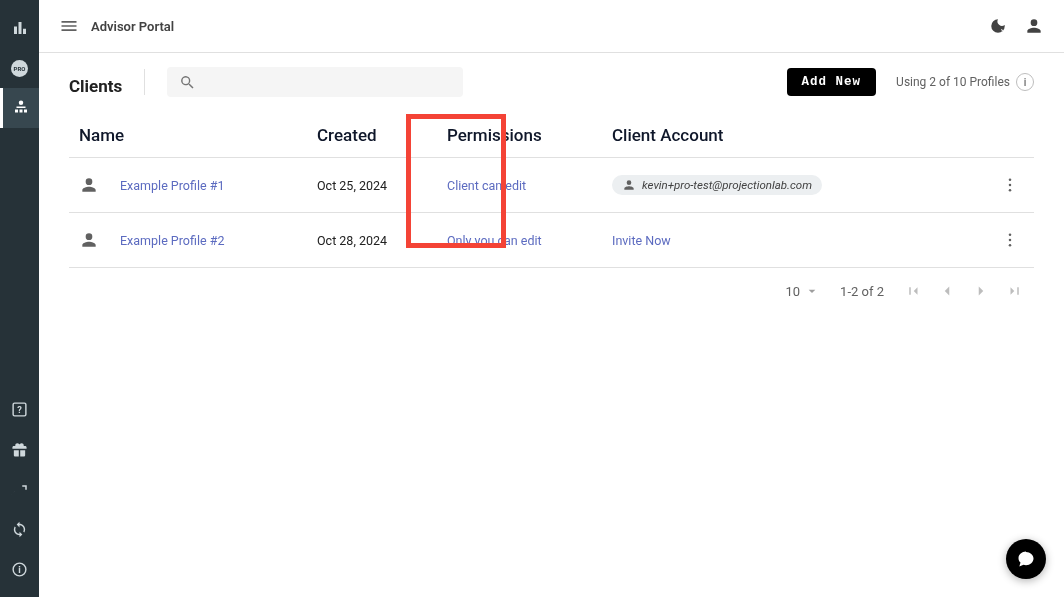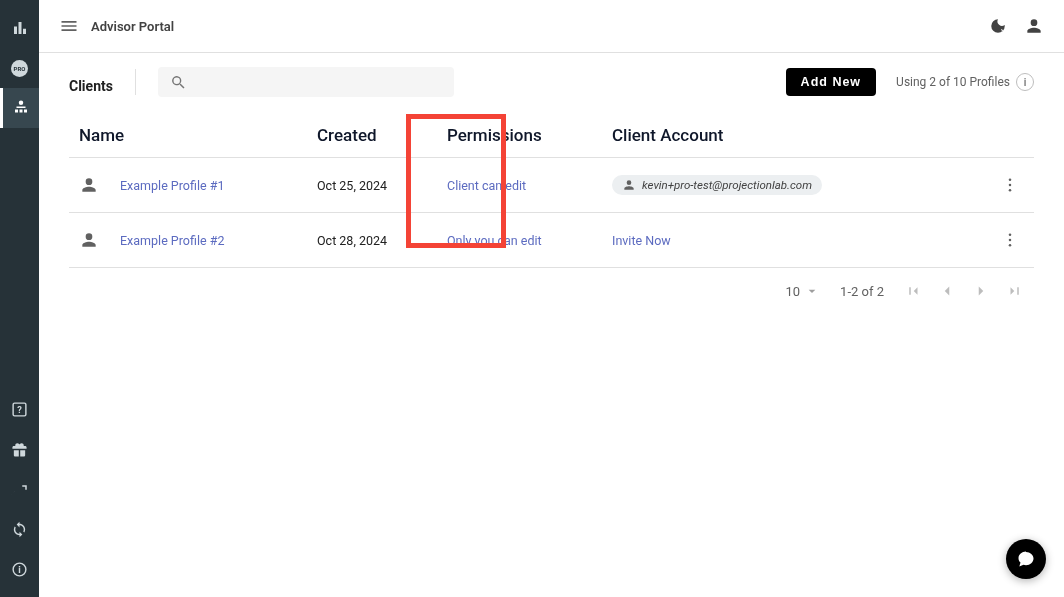--- a/index.html
+++ b/index.html
@@ -22,28 +22,28 @@
     display: flex; align-items: center; padding: 0 12px;
   }
   .menu-btn { width: 36px; height: 36px; display:flex; align-items:center; justify-content:center; cursor:pointer; color:#616161; }
   .header-title { font-size: 13px; font-weight: 600; color: #424242; margin-left: 4px; }
   .header-spacer { flex: 1; }
   .header-icon { width: 36px; height: 36px; display:flex; align-items:center; justify-content:center; cursor:pointer; color:#424242; }
 
   .main { position: absolute; left: 39px; top: 39px; right: 0; bottom: 0; padding: 28px 30px; }
   
   .toolbar { display:flex; align-items:center; margin-bottom: 16px; }
-  .page-title { font-size: 14px; font-weight: 700; color: #212121; margin-right: 22px; margin-top: 8px; }
+  .page-title { font-size: 17px; font-weight: 700; color: #212121; margin-right: 22px; margin-top: 8px; }
   .divider-v { width:1px; height:26px; background:#e0e0e0; margin-right: 22px; }
   .search-box { display:flex; align-items:center; background:#f5f5f5; border-radius:4px; width:296px; height:30px; padding:0 12px; }
   .search-box svg { color:#757575; margin-right:8px; }
   .search-box input { border:none; background:transparent; outline:none; font-size:13px; color:#424242; flex:1; }
   .search-box input::placeholder { color:#9e9e9e; }
   .toolbar-spacer { flex:1; }
-  .add-btn { background:#000; color:#fff; border:none; font-size:12.5px; font-weight:600; letter-spacing:1px; padding:7px 15px; border-radius:4px; cursor:pointer; }
+  .add-btn { background:#000; color:#fff; border:none; font-size:12.5px; font-weight:600; letter-spacing:1px; padding:7px 15px; border-radius:4px; cursor:pointer;font-family:Liberation Mono, monospace; }
   .usage-text { font-size:12px; color:#616161; margin-left:20px; display:flex; align-items:center; gap:6px; }
   .info-circle { width:18px; height:18px; border:1.5px solid #bdbdbd; border-radius:50%; display:flex; align-items:center; justify-content:center; font-size:10px; color:#757575; font-weight:600; }
 
   .table { width:100%; border-collapse:collapse; }
   .table th { text-align:left; font-size:17px; font-weight:500; color:#0f172a; padding:12px 10px; border-bottom:1px solid #e0e0e0; }
   .table td { padding:13px 10px; border-bottom:1px solid #e0e0e0; font-size:12.5px; vertical-align:middle; }
   .th-name { padding-left:10px; width:238px; }
   .th-created { width:130px; }
   .th-permissions { width:165px; }
   .th-account { }

